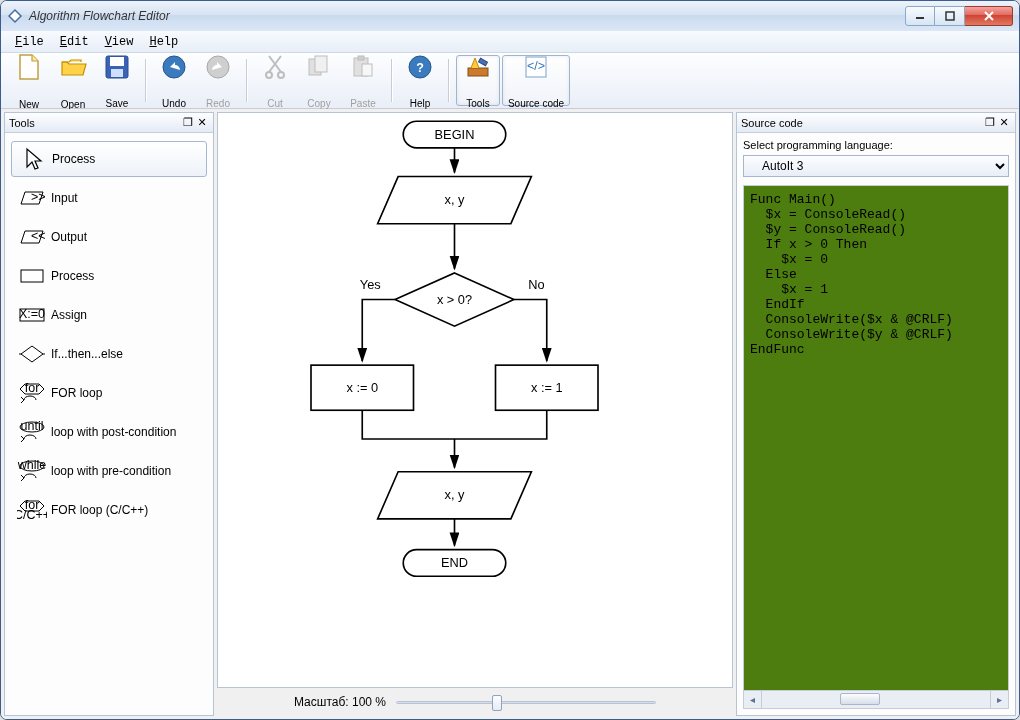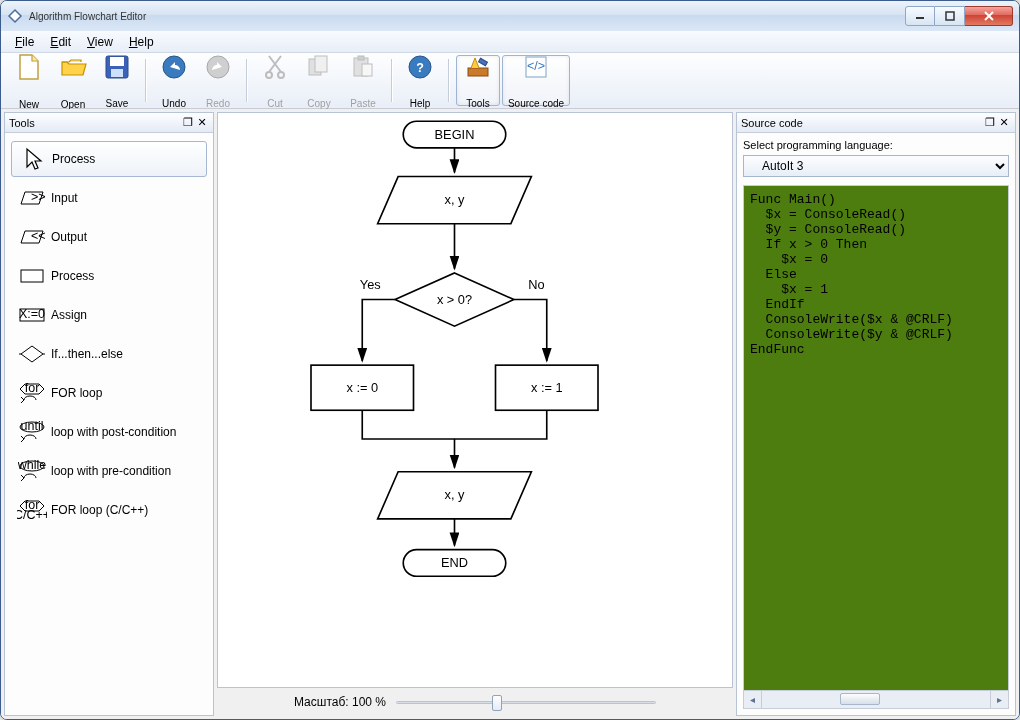--- a/index.html
+++ b/index.html
@@ -28,21 +28,21 @@
     background: linear-gradient(#edf3fb,#d7e4f3 45%,#c9daef 46%,#dbe7f6);
     display: flex;
     align-items: center;
     padding: 0 6px;
   }
   .app-icon {
     width: 16px; height:16px;
     margin-right:6px;
     display:flex;align-items:center;justify-content:center;
   }
-  .titlebar .title { flex:1; color:#333; font-size:10px;}
+  .titlebar .title { flex:1; color:#333; font-size:12px;font-style:italic;}
   .win-btns { display:flex; gap:0; }
   .win-btn {
     width: 30px; height: 20px;
     border:1px solid #8da9c7;
     border-left:none;
     background: linear-gradient(#f7fbff,#d7e5f3);
     display:flex;align-items:center;justify-content:center;
     font-family: "Segoe UI Symbol", sans-serif;
     font-size:11px;
   }
@@ -54,21 +54,21 @@
     border-color:#9a3b2e; color:#fff;
   }
   
   .menubar {
     height: 22px;
     background: linear-gradient(#f7fbff,#e8eef7);
     display:flex;align-items:center;
     padding-left:6px;
     border-bottom:1px solid #d0d7e5;
   }
-  .menubar .menu-item { padding:12px 8px; }
+  .menubar .menu-item { padding:12px 8px;font-family:Liberation Mono, monospace; }
   .menubar .menu-item u{text-decoration:underline;}
   
   .toolbar {
     height: 56px;
     background: linear-gradient(#fdfeff,#e9eef7);
     border-bottom:1px solid #c6cdd9;
     display:flex;align-items:stretch;
     padding: 2px 6px;
   }
   .tool-group { display:flex; align-items:stretch; }

